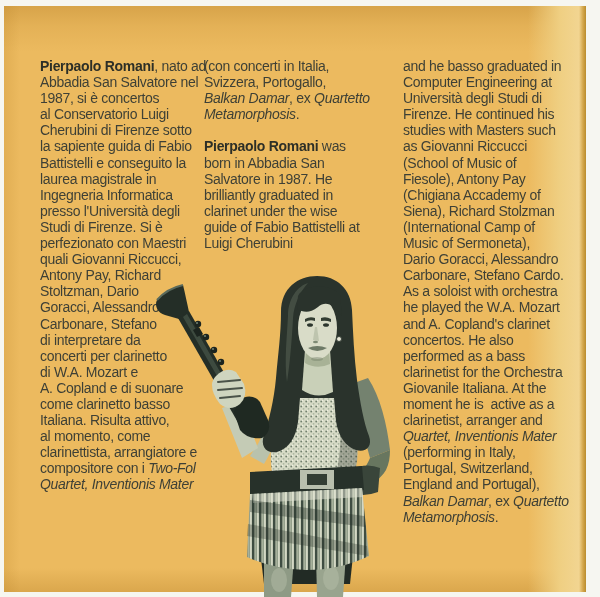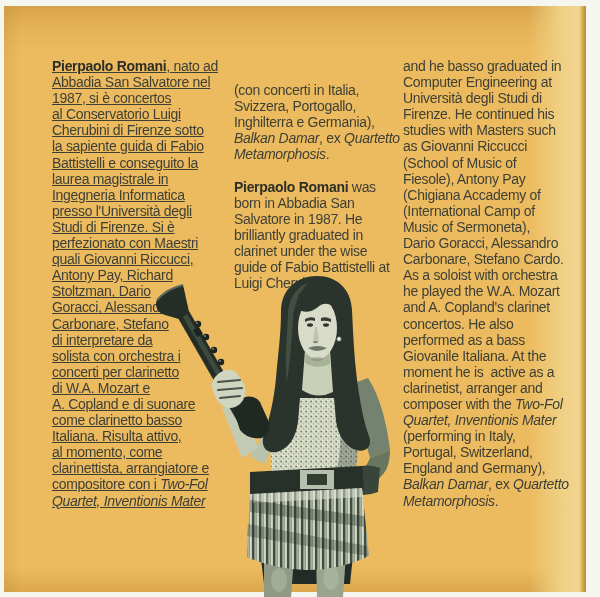--- a/index.html
+++ b/index.html
@@ -7,22 +7,22 @@
   .page{
     position:absolute;left:4px;top:6px;width:582px;height:586px;
     background:
       linear-gradient(270deg, #b98c2e 0px, #d3a64b 3px, #f2d591 7px, #efcf82 26px, rgba(240,207,130,0) 58px),
       linear-gradient(180deg, rgba(168,112,24,.30) 0px, rgba(168,112,24,.12) 20px, rgba(168,112,24,0) 46px),
       linear-gradient(0deg, rgba(168,112,24,.26) 0px, rgba(168,112,24,0) 24px),
       linear-gradient(90deg, rgba(168,112,24,.16) 0px, rgba(168,112,24,0) 16px),
       #ecba5f;
   }
   .col{position:absolute;top:52px;color:#3e4036;font-size:14px;line-height:16.1px;letter-spacing:-0.3px;}
-  .col-1{left:48px;text-decoration:underline;}
-  .col-2{left:230px;margin-top:24px;}
+  .col-1{left:36px;}
+  .col-2{left:200px;}
   .col-3{left:399px;}
   .line{white-space:pre;min-height:16.1px;}
   .run-b{font-weight:bold;color:#2d2f27;}
   .run-i{font-style:italic;}
   .figure-svg{position:absolute;left:0;top:0;width:600px;height:597px;pointer-events:none;}
 </style>
 </head>
 <body>
 
 <div class="scan">
@@ -39,35 +39,33 @@
         <div class="line"><span>Ingegneria Informatica</span></div>
         <div class="line"><span>presso l'Università degli</span></div>
         <div class="line"><span>Studi di Firenze. Si è</span></div>
         <div class="line"><span>perfezionato con Maestri</span></div>
         <div class="line"><span>quali Giovanni Riccucci,</span></div>
         <div class="line"><span>Antony Pay, Richard</span></div>
         <div class="line"><span>Stoltzman, Dario</span></div>
         <div class="line"><span>Goracci, Alessandro</span></div>
         <div class="line"><span>Carbonare, Stefano</span></div>
         <div class="line"><span>di interpretare da</span></div>
-        <div class="line"><span>solista con orchestra i</span></div>
         <div class="line"><span>concerti per clarinetto</span></div>
         <div class="line"><span>di W.A. Mozart e</span></div>
         <div class="line"><span>A. Copland e di suonare</span></div>
         <div class="line"><span>come clarinetto basso</span></div>
         <div class="line"><span>Italiana. Risulta attivo,</span></div>
         <div class="line"><span>al momento, come</span></div>
         <div class="line"><span>clarinettista, arrangiatore e</span></div>
         <div class="line"><span>compositore con i </span><span class="run-i">Two-Fol</span></div>
         <div class="line"><span class="run-i">Quartet, Inventionis Mater</span></div>
       </div>
     <div class="col col-2">
         <div class="line"><span>(con concerti in Italia,</span></div>
         <div class="line"><span>Svizzera, Portogallo,</span></div>
-        <div class="line"><span>Inghilterra e Germania),</span></div>
         <div class="line"><span class="run-i">Balkan Damar</span><span>, ex </span><span class="run-i">Quartetto</span></div>
         <div class="line"><span class="run-i">Metamorphosis</span><span>.</span></div>
         <div class="line"></div>
         <div class="line"><span class="run-b">Pierpaolo Romani</span><span> was</span></div>
         <div class="line"><span>born in Abbadia San</span></div>
         <div class="line"><span>Salvatore in 1987. He</span></div>
         <div class="line"><span>brilliantly graduated in</span></div>
         <div class="line"><span>clarinet under the wise</span></div>
         <div class="line"><span>guide of Fabio Battistelli at</span></div>
         <div class="line"><span>Luigi Cherubini</span></div>
@@ -75,37 +73,38 @@
     <div class="col col-3">
         <div class="line"><span>and he basso graduated in</span></div>
         <div class="line"><span>Computer Engineering at</span></div>
         <div class="line"><span>Università degli Studi di</span></div>
         <div class="line"><span>Firenze. He continued his</span></div>
         <div class="line"><span>studies with Masters such</span></div>
         <div class="line"><span>as Giovanni Riccucci</span></div>
         <div class="line"><span>(School of Music of</span></div>
         <div class="line"><span>Fiesole), Antony Pay</span></div>
         <div class="line"><span>(Chigiana Accademy of</span></div>
+        <div class="line"><span>Siena), Richard Stolzman</span></div>
         <div class="line"><span>(International Camp of</span></div>
         <div class="line"><span>Music of Sermoneta),</span></div>
         <div class="line"><span>Dario Goracci, Alessandro</span></div>
         <div class="line"><span>Carbonare, Stefano Cardo.</span></div>
         <div class="line"><span>As a soloist with orchestra</span></div>
         <div class="line"><span>he played the W.A. Mozart</span></div>
         <div class="line"><span>and A. Copland's clarinet</span></div>
         <div class="line"><span>concertos. He also</span></div>
         <div class="line"><span>performed as a bass</span></div>
+        <div class="line"><span>clarinetist for the Orchestra</span></div>
         <div class="line"><span>Giovanile Italiana. At the</span></div>
         <div class="line"><span>moment he is  active as a</span></div>
         <div class="line"><span>clarinetist, arranger and</span></div>
-        <div class="line"><span>composer with the </span><span class="run-i">Two-Fol</span></div>
         <div class="line"><span class="run-i">Quartet, Inventionis Mater</span></div>
         <div class="line"><span>(performing in Italy,</span></div>
         <div class="line"><span>Portugal, Switzerland,</span></div>
-        <div class="line"><span>England and Germany),</span></div>
+        <div class="line"><span>England and Portugal),</span></div>
         <div class="line"><span class="run-i">Balkan Damar</span><span>, ex </span><span class="run-i">Quartetto</span></div>
         <div class="line"><span class="run-i">Metamorphosis</span><span>.</span></div>
       </div>
   </div>
 
   <svg class="figure-svg" viewBox="0 0 600 597" aria-hidden="true">
     <defs>
       <pattern id="seq" width="5" height="5" patternUnits="userSpaceOnUse">
         <rect width="5" height="5" fill="#d7dbc6"></rect>
         <circle cx="1.2" cy="1.5" r="0.9" fill="#707f6c"></circle>

